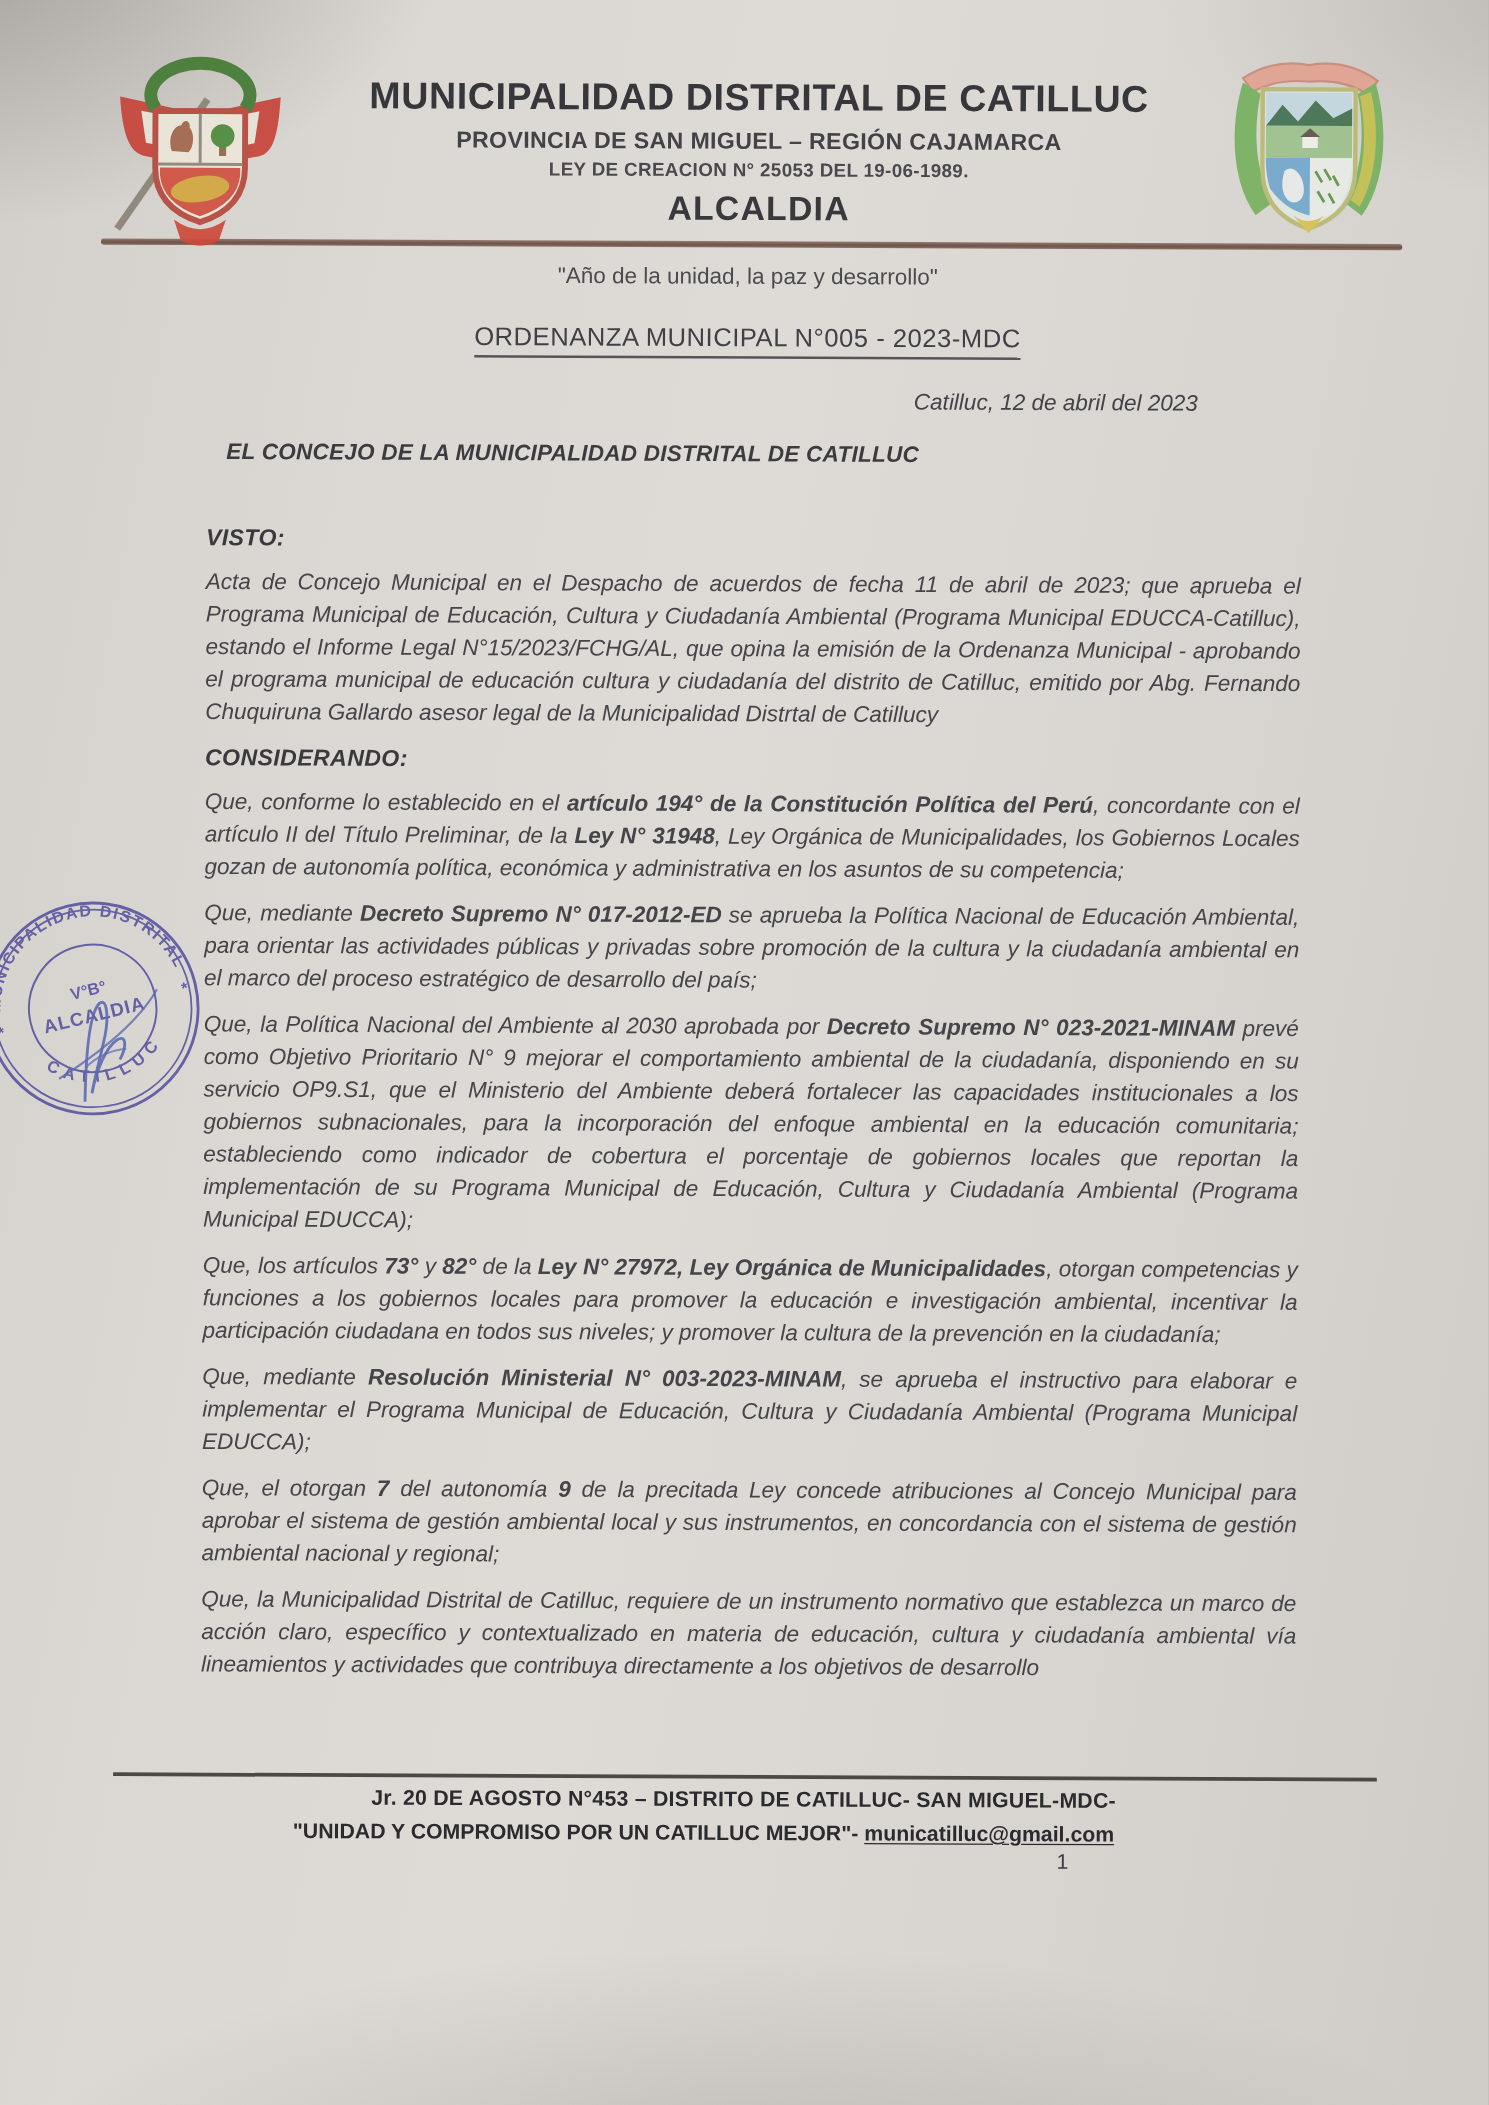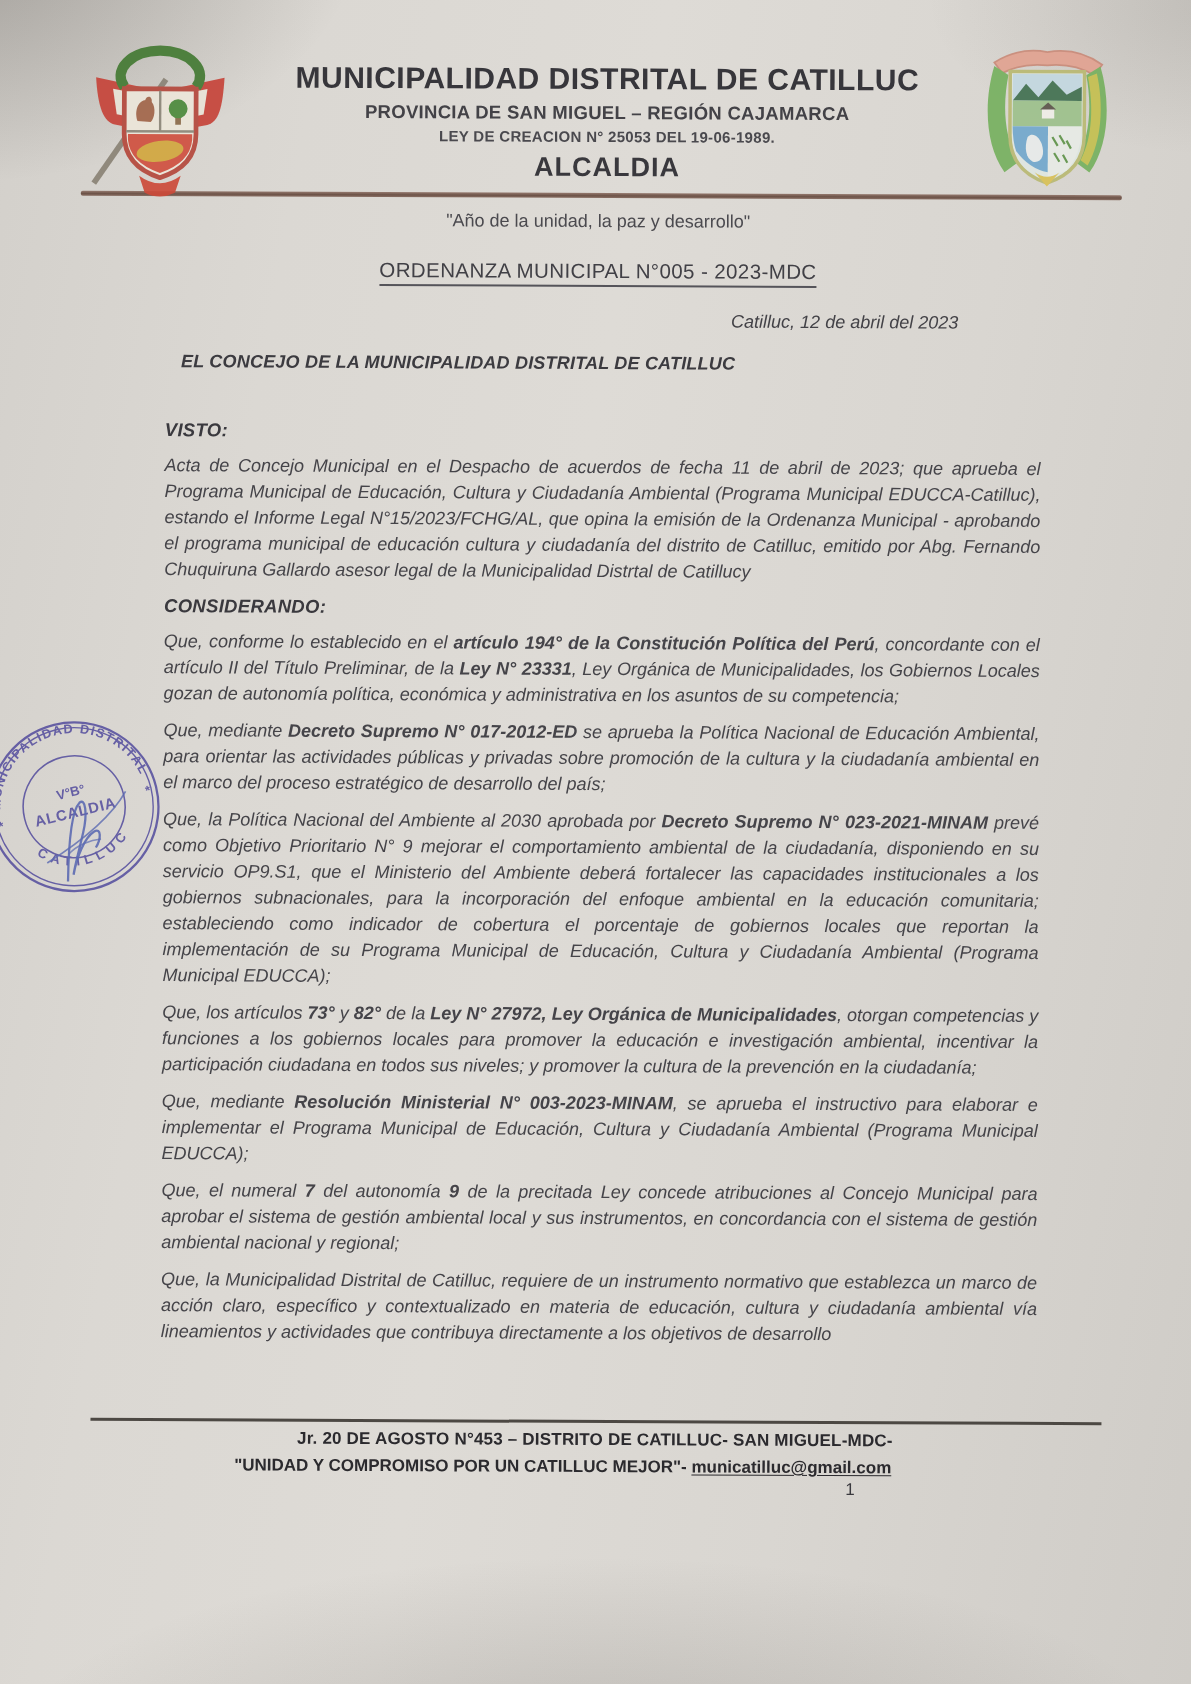--- a/index.html
+++ b/index.html
@@ -159,26 +159,26 @@
     </div>
     <div class="dateline">Catilluc, 12 de abril del 2023</div>
 
     <div class="body-col">
       <div class="addressee">EL CONCEJO DE LA MUNICIPALIDAD DISTRITAL DE CATILLUC</div>
 
       <div class="sec-heading visto">VISTO:</div>
       <p class="para"><span>Acta de Concejo Municipal en el Despacho de acuerdos de fecha 11 de abril de 2023;  que aprueba el Programa Municipal de Educación, Cultura y Ciudadanía Ambiental (Programa Municipal EDUCCA-Catilluc), estando el  Informe Legal N°15/2023/FCHG/AL, que opina la emisión de la Ordenanza Municipal - aprobando el programa municipal de educación cultura y ciudadanía del distrito de Catilluc, emitido por Abg. Fernando Chuquiruna Gallardo asesor legal de la Municipalidad Distrtal de Catillucy</span></p>
 
       <div class="sec-heading considerando" style="margin-top:13px">CONSIDERANDO:</div>
-      <p class="para"><span>Que, conforme lo establecido en el </span><b>artículo 194° de la Constitución Política del Perú</b><span>, concordante con el artículo II del Título Preliminar, de la </span><b>Ley N° 23331</b><span>, Ley Orgánica de Municipalidades, los Gobiernos Locales gozan de autonomía política, económica y administrativa en los asuntos de su competencia;</span></p>
+      <p class="para"><span>Que, conforme lo establecido en el </span><b>artículo 194° de la Constitución Política del Perú</b><span>, concordante con el artículo II del Título Preliminar, de la </span><b>Ley N° 31948</b><span>, Ley Orgánica de Municipalidades, los Gobiernos Locales gozan de autonomía política, económica y administrativa en los asuntos de su competencia;</span></p>
       <p class="para"><span>Que, mediante </span><b>Decreto Supremo N° 017-2012-ED</b><span> se aprueba la Política Nacional de Educación Ambiental, para orientar las actividades públicas y privadas sobre promoción de la cultura y la ciudadanía ambiental en el marco del proceso estratégico de desarrollo del país;</span></p>
       <p class="para"><span>Que, la Política Nacional del Ambiente al 2030 aprobada por </span><b>Decreto Supremo N° 023-2021-MINAM</b><span> prevé como Objetivo Prioritario N° 9 mejorar el comportamiento ambiental de la ciudadanía, disponiendo en su servicio OP9.S1, que el Ministerio del Ambiente deberá fortalecer las capacidades institucionales a los gobiernos subnacionales, para la incorporación del enfoque ambiental en la educación comunitaria; estableciendo como indicador de cobertura el porcentaje de gobiernos locales que reportan la implementación de su Programa Municipal de Educación, Cultura y Ciudadanía Ambiental (Programa Municipal EDUCCA);</span></p>
       <p class="para"><span>Que, los artículos </span><b>73°</b><span> y </span><b>82°</b><span> de la </span><b>Ley N° 27972, Ley Orgánica de Municipalidades</b><span>, otorgan competencias y funciones a los gobiernos locales para promover la educación e investigación ambiental, incentivar la participación ciudadana en todos sus niveles; y promover la cultura de la prevención en la ciudadanía;</span></p>
       <p class="para"><span>Que, mediante </span><b>Resolución Ministerial N° 003-2023-MINAM</b><span>, se aprueba el instructivo para elaborar e implementar el Programa Municipal de Educación, Cultura y Ciudadanía Ambiental (Programa Municipal EDUCCA);</span></p>
-      <p class="para"><span>Que, el numeral </span><b>7</b><span> del autonomía </span><b>9</b><span> de la precitada Ley concede atribuciones al Concejo Municipal para aprobar el sistema de gestión ambiental local y sus instrumentos, en concordancia con el sistema de gestión ambiental nacional y regional;</span></p>
+      <p class="para"><span>Que, el otorgan </span><b>7</b><span> del autonomía </span><b>9</b><span> de la precitada Ley concede atribuciones al Concejo Municipal para aprobar el sistema de gestión ambiental local y sus instrumentos, en concordancia con el sistema de gestión ambiental nacional y regional;</span></p>
       <p class="para"><span>Que, la Municipalidad Distrital de Catilluc, requiere de un instrumento normativo que establezca un marco de acción claro, específico y contextualizado en materia de educación, cultura y ciudadanía ambiental vía lineamientos y actividades que contribuya directamente a los objetivos de desarrollo</span></p>
     </div>
 
     <svg class="stamp" viewBox="0 0 230 230">
       <g fill="none" stroke="#57509f">
         <circle cx="115" cy="115" r="96" stroke-width="2.6"></circle>
         <circle cx="115" cy="115" r="90" stroke-width="1.6"></circle>
         <circle cx="115" cy="115" r="58" stroke-width="1.8"></circle>
       </g>
       <defs>

